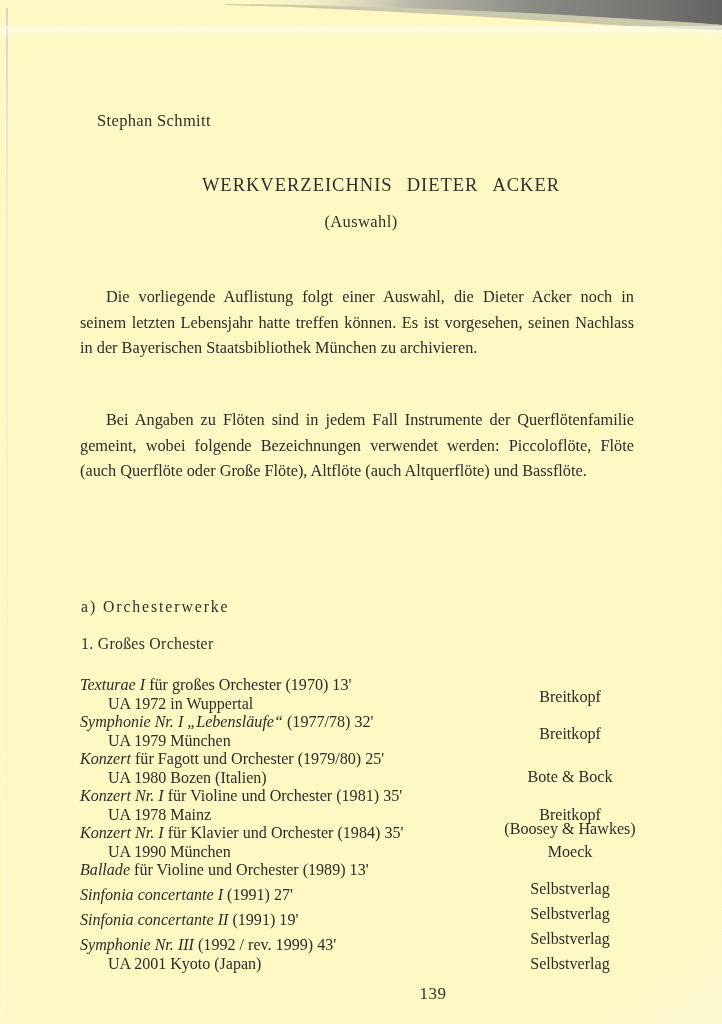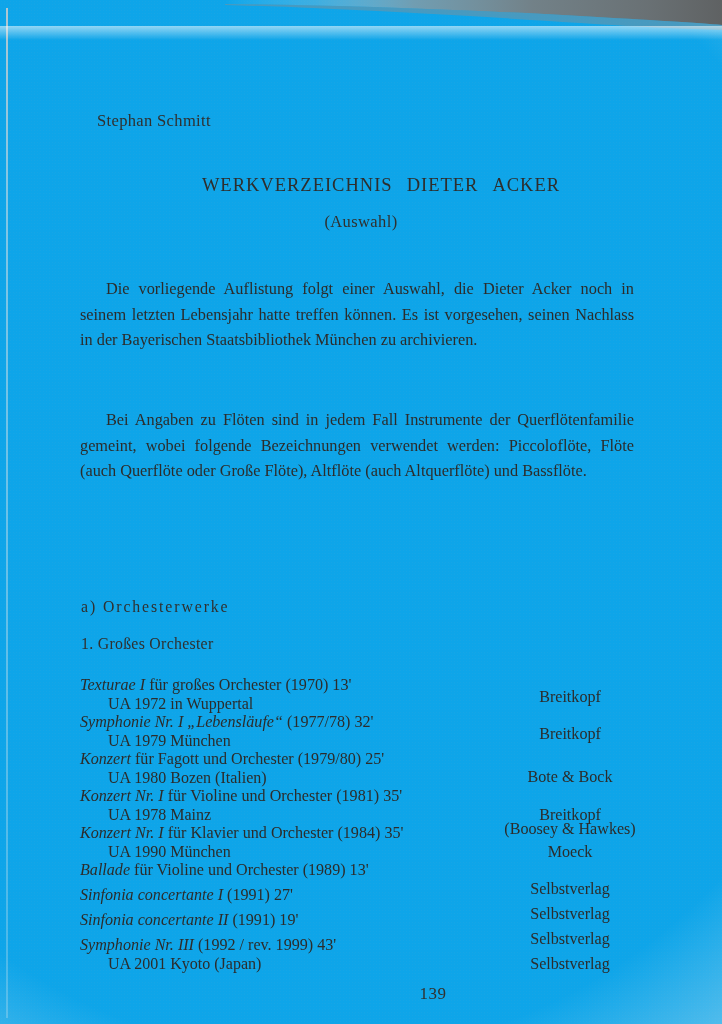--- a/index.html
+++ b/index.html
@@ -6,21 +6,21 @@
   html, body {
     margin: 0;
     padding: 0;
     background: #ffffff;
   }
   #page {
     position: relative;
     width: 722px;
     height: 1024px;
     overflow: hidden;
-    background: #0ea5e9;
+    background: #fef9c3;
     font-family: "Liberation Serif", "DejaVu Serif", serif;
     color: #2b2b2b;
     -webkit-font-smoothing: antialiased;
   }
 
   
   .scan-shadow-top {
     position: absolute;
     left: 0; top: 0;
     width: 722px; height: 40px;
@@ -113,21 +113,21 @@
     left: 80px;
     width: 554px;
     text-align: justify;
     text-justify: inter-word;
     font-size: 16.3px;
     line-height: 25.6px;
     text-indent: 26px;
     color: #2c2c2b;
     hyphens: manual;
   }
-  .para-1 { top: 276px; }
+  .para-1 { top: 284px; }
   .para-2 { top: 407px; }
 
   .h-section {
     position: absolute;
     left: 81px;
     font-size: 15.8px;
     letter-spacing: 0.3px;
     color: #30302f;
     white-space: nowrap;
   }

